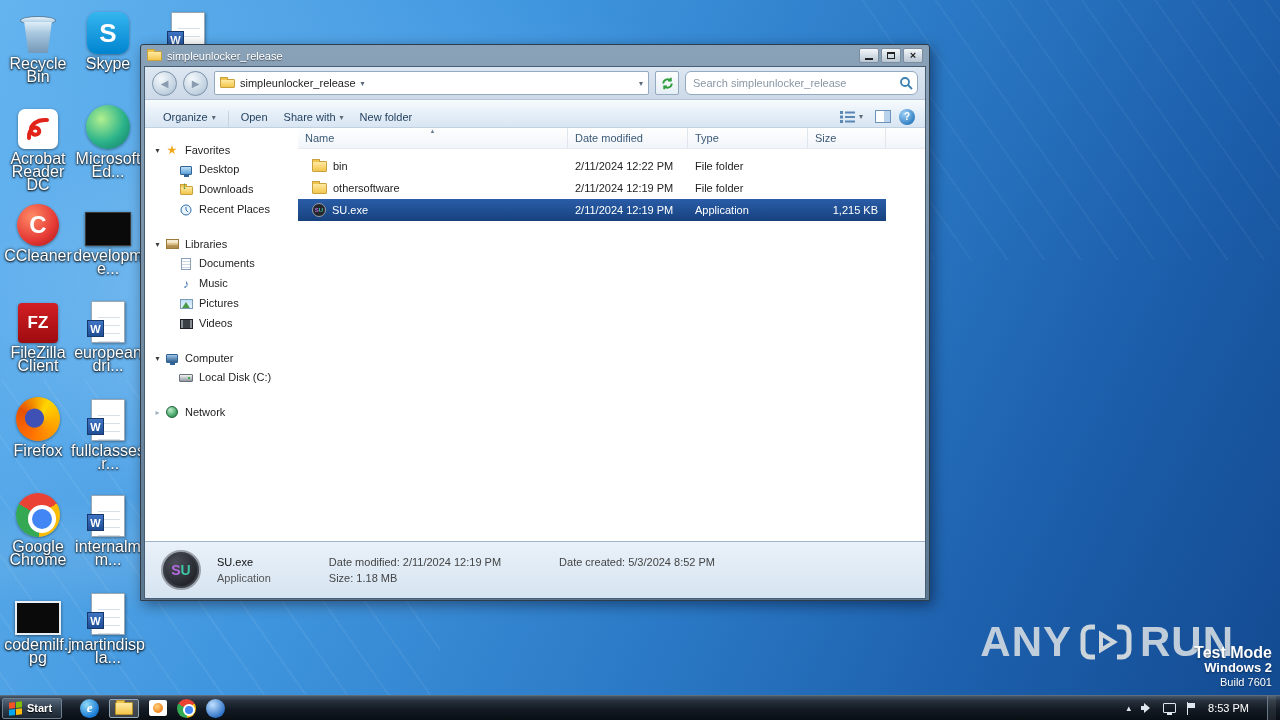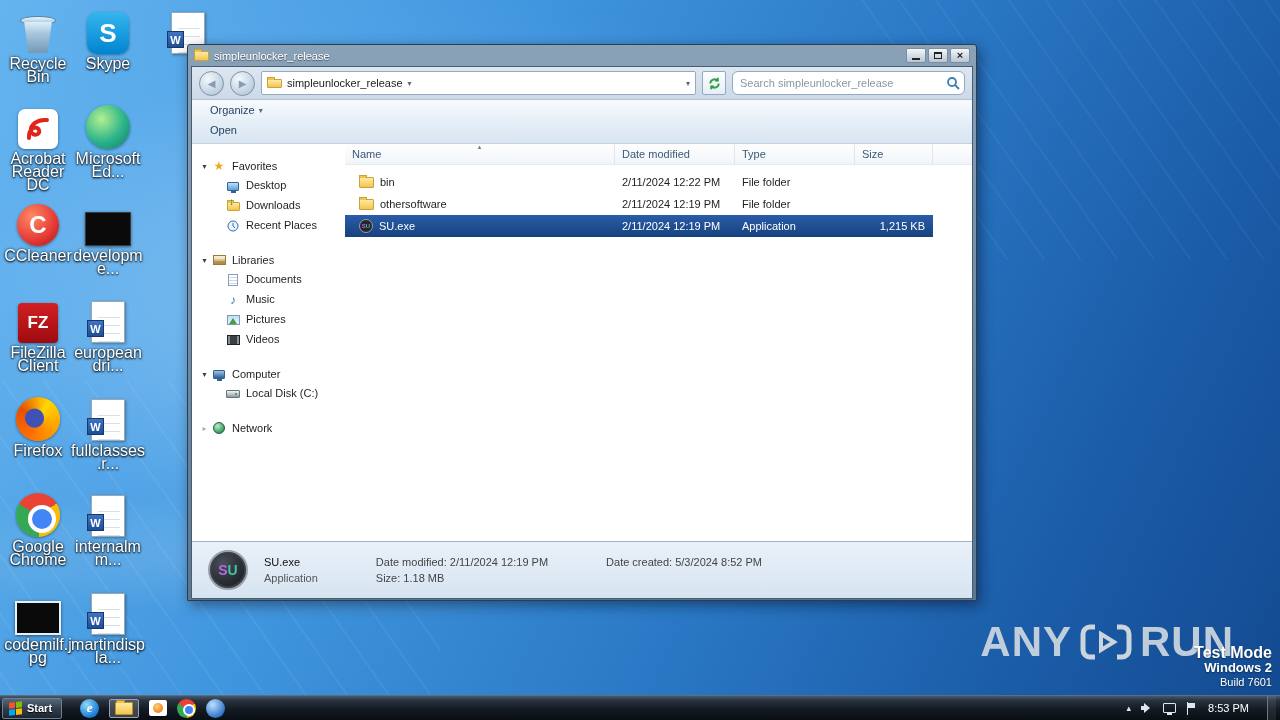--- a/index.html
+++ b/index.html
@@ -59,21 +59,21 @@
   .docpage { position:relative; width:34px; height:42px; background:#fff; border:1px solid #9aa7b5; border-radius:1px;
     box-shadow:1px 1px 3px rgba(0,0,0,.35);
     background-image:repeating-linear-gradient(180deg, transparent 0 7px, #d7dfe9 7px 8px);
     background-size:22px 100%; background-position:6px 8px; background-repeat:no-repeat; }
   .docpage .w { position:absolute; left:-5px; bottom:5px; width:17px; height:17px; background:linear-gradient(#3f74c4,#1f4e96);
     color:#fff; font-weight:bold; font-size:11px; line-height:17px; text-align:center; border:1px solid #16386b; }
 
   
   .window { position:absolute; left:140px; top:44px; width:790px; height:557px;
     background:linear-gradient(180deg,#8aa2b8,#5b7790); border:1px solid #2e3d4c; border-radius:3px 3px 0 0;
-    box-shadow:3px 4px 14px rgba(0,0,20,.45); padding:0 3px 19px;margin-left:47px; }
+    box-shadow:3px 4px 14px rgba(0,0,20,.45); padding:0 3px 19px; }
   .titlebar { height:21px; display:flex; align-items:center; color:#fff; font-size:11px; padding:0 3px; gap:5px; }
   .title-text { text-shadow:0 1px 1px rgba(0,0,0,.5); flex:1; }
   .cap-btns { display:flex; gap:2px; }
   .cap-btn { width:20px; height:15px; background:linear-gradient(#f4f7fa,#cfd9e2 60%,#b9c6d2);
     border:1px solid #7d8da0; border-radius:2px; display:flex; align-items:center; justify-content:center; cursor:pointer; }
   .g-min { width:8px; height:2px; background:#222; margin-top:7px; }
   .g-max { width:8px; height:7px; border:1px solid #222; border-top-width:2px; }
   .g-close { font-size:11px; font-weight:bold; color:#222; line-height:1; }
   .winbody { background:#eef3fa; height:533px; display:flex; flex-direction:column; border:1px solid #46地b; border:1px solid #46地; border:1px solid #465d73; }
 
@@ -86,22 +86,22 @@
     display:flex; align-items:center; padding:0 5px; gap:5px; color:#222; cursor:pointer; }
   .addrbar .spacer { flex:1; }
   .chev { font-size:8px; color:#5b6b7b; }
   .refreshbtn { width:24px; height:24px; border:1px solid #93aac1; border-radius:2px;
     background:linear-gradient(#fdfefe,#e6eef6); display:flex; align-items:center; justify-content:center; cursor:pointer; }
   .searchbox { width:233px; height:24px; background:#fff; border:1px solid #93aac1; border-radius:6px;
     display:flex; align-items:center; padding:0 3px 0 7px; }
   .searchbox input { flex:1; border:none; outline:none; font-family:"Liberation Sans",sans-serif; font-size:11px; color:#333; }
   .searchbox input::placeholder { color:#8a97a5; }
 
-  .cmdbar { height:44px; background:linear-gradient(#f7fbfe,#e4eef7 55%,#d8e5f2); border-bottom:1px solid #c2d1e0;
-    display:flex; align-items:flex-start; color:#1e3c5c; padding:0 10px;flex-direction:column; }
+  .cmdbar { height:28px; background:linear-gradient(#f7fbfe,#e4eef7 55%,#d8e5f2); border-bottom:1px solid #c2d1e0;
+    display:flex; align-items:flex-end; color:#1e3c5c; padding:0 10px; }
   .cmditem { display:flex; align-items:center; gap:4px; padding:4px 8px; border-radius:2px; cursor:pointer; }
   .cmddivider { width:1px; height:16px; background:#c6d4e2; margin:0 4px; }
   .cmdright { margin-left:auto; display:flex; align-items:center; gap:8px; }
   .helpico { width:16px; height:16px; border-radius:50%; background:radial-gradient(circle at 35% 30%, #9fd2f8, #2f7cc0 75%);
     color:#fff; font-weight:bold; font-size:10px; display:flex; align-items:center; justify-content:center; cursor:pointer; }
   .previco { width:16px; height:13px; border:1px solid #6b93bb; background:linear-gradient(90deg,#fff 0 55%, #b9d3ec 55%); cursor:pointer; }
 
   .main { flex:1; display:flex; background:#fff; min-height:0; }
   .sidepane { width:153px; padding-top:13px; color:#1e1e1e; overflow:hidden; flex:0 0 153px; }
   .sgroup { margin-bottom:15px; }

